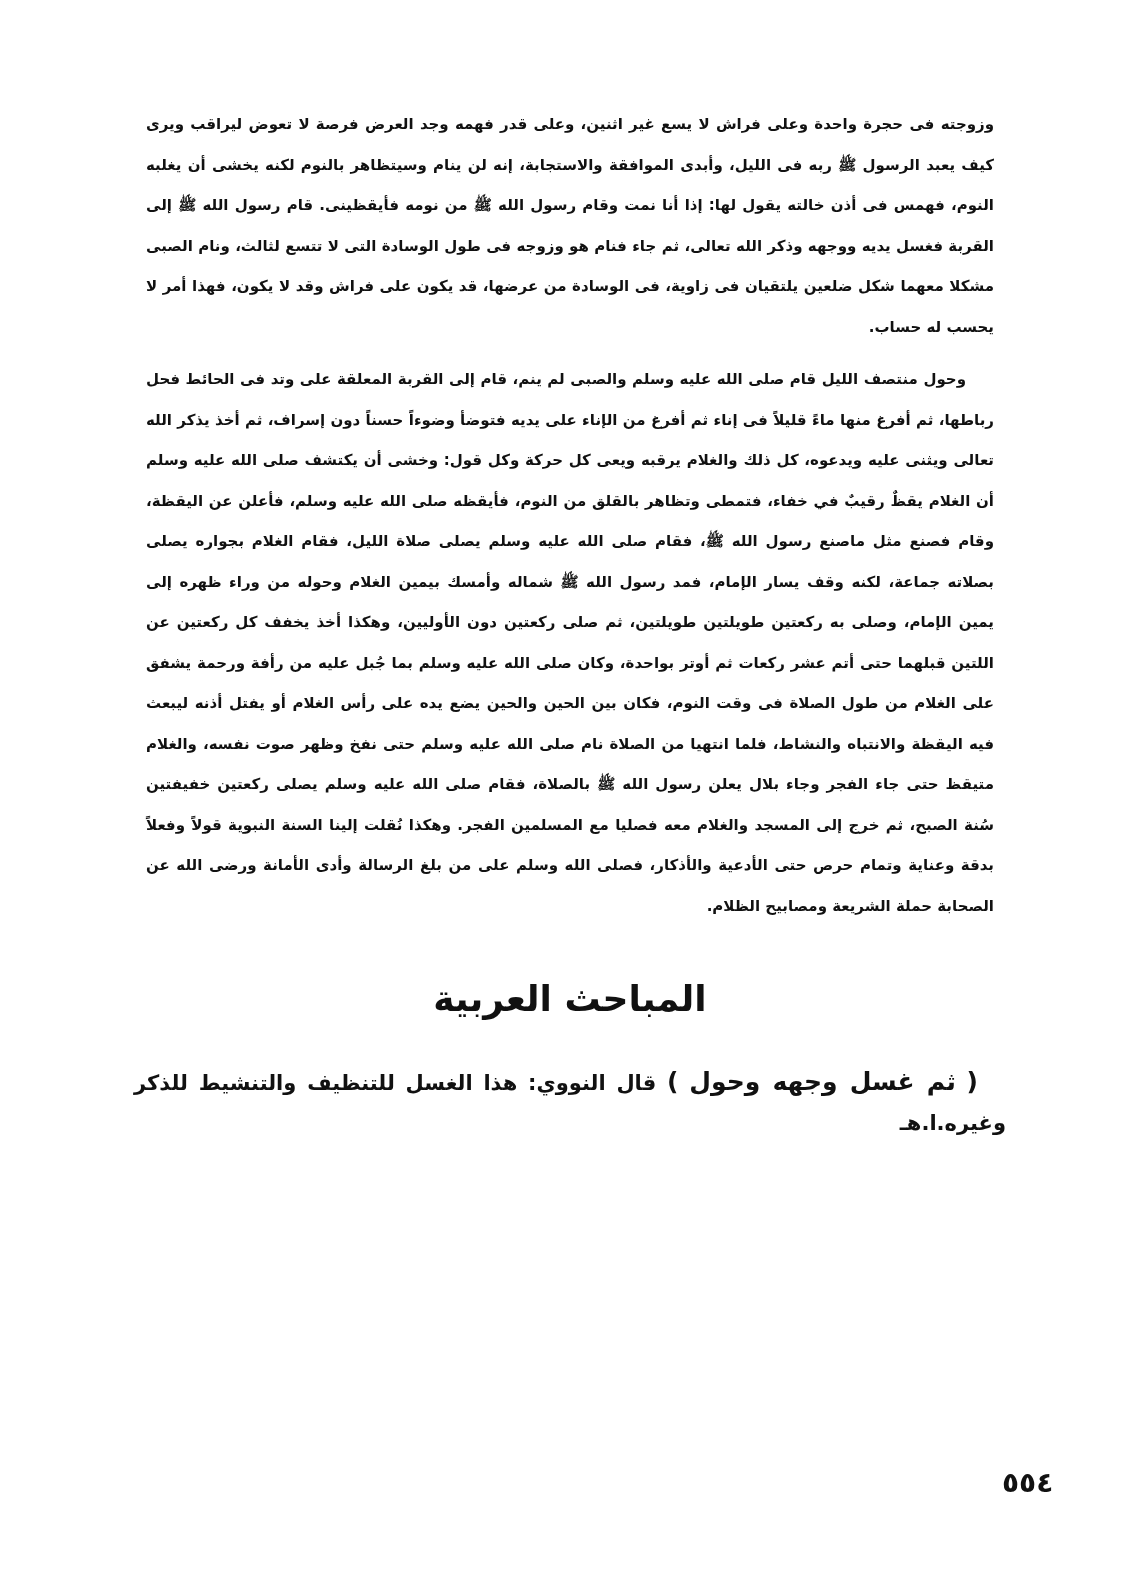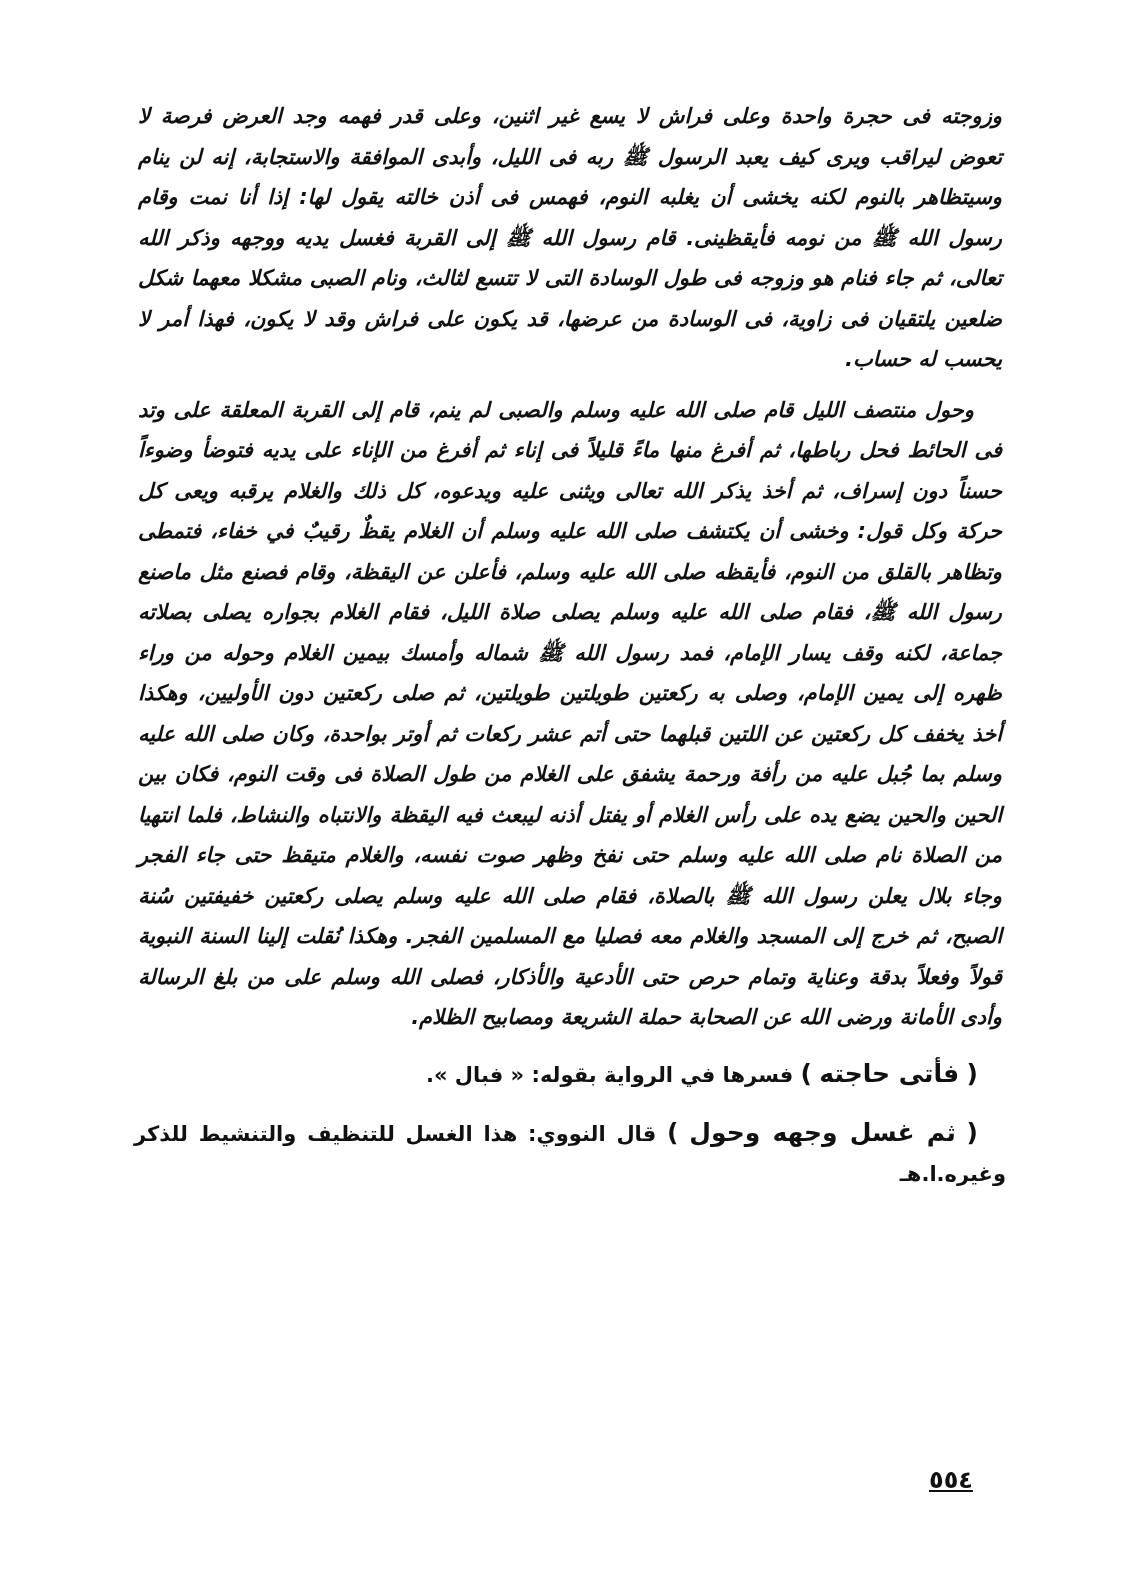--- a/index.html
+++ b/index.html
@@ -18,26 +18,25 @@
     .page {
       position: absolute;
       left: 134px;
       top: 92px;
       width: 872px;
       direction: rtl;
       text-align: justify;
       text-align-last: auto;
     }
     .para {
-      font-size: 21px;
+      font-size: 15px;
       line-height: 40.5px;
-      margin: 4px;
+      margin: 12px;
       font-weight: bold;
       letter-spacing: -0.2px;
-      font-style: italic;
     }
     .para.p1 {
       text-indent: 0;
     }
     .para.p2 {
       margin-top: 10px;
       text-indent: 28px;
     }
     .section-title {
       text-align: center;
@@ -58,43 +57,37 @@
     }
     .gloss .paren {
       font-size: 25px;
       font-weight: bold;
     }
     .gloss.g1 { text-indent: 28px; }
     .gloss.g2 { text-indent: 28px; margin-top: 16px; }
     .gloss.g3 { text-indent: 28px; margin-top: 18px; }
     .page-number {
       position: absolute;
-      left: 929px;
+      left: 1002px;
       top: 1466px;
-      font-size: 24px;
+      font-size: 28px;
       font-weight: bold;
       direction: rtl;
-      text-decoration: underline;
     }
   </style>
 </head>
 <body>
 
 <div class="page">
   <p class="para p1">وزوجته فى حجرة واحدة وعلى فراش لا يسع غير اثنين، وعلى قدر فهمه وجد العرض فرصة لا تعوض ليراقب ويرى كيف يعبد الرسول ﷺ ربه فى الليل، وأبدى الموافقة والاستجابة، إنه لن ينام وسيتظاهر بالنوم لكنه يخشى أن يغلبه النوم، فهمس فى أذن خالته يقول لها: إذا أنا نمت وقام رسول الله ﷺ من نومه فأيقظينى. قام رسول الله ﷺ إلى القربة فغسل يديه ووجهه وذكر الله تعالى، ثم جاء فنام هو وزوجه فى طول الوسادة التى لا تتسع لثالث، ونام الصبى مشكلا معهما شكل ضلعين يلتقيان فى زاوية، فى الوسادة من عرضها، قد يكون على فراش وقد لا يكون، فهذا أمر لا يحسب له حساب.</p>
   <p class="para p2">وحول منتصف الليل قام صلى الله عليه وسلم والصبى لم ينم، قام إلى القربة المعلقة على وتد فى الحائط فحل رباطها، ثم أفرغ منها ماءً قليلاً فى إناء ثم أفرغ من الإناء على يديه فتوضأ وضوءاً حسناً دون إسراف، ثم أخذ يذكر الله تعالى ويثنى عليه ويدعوه، كل ذلك والغلام يرقبه ويعى كل حركة وكل قول: وخشى أن يكتشف صلى الله عليه وسلم أن الغلام يقظٌ رقيبٌ في خفاء، فتمطى وتظاهر بالقلق من النوم، فأيقظه صلى الله عليه وسلم، فأعلن عن اليقظة، وقام فصنع مثل ماصنع رسول الله ﷺ، فقام صلى الله عليه وسلم يصلى صلاة الليل، فقام الغلام بجواره يصلى بصلاته جماعة، لكنه وقف يسار الإمام، فمد رسول الله ﷺ شماله وأمسك بيمين الغلام وحوله من وراء ظهره إلى يمين الإمام، وصلى به ركعتين طويلتين طويلتين، ثم صلى ركعتين دون الأوليين، وهكذا أخذ يخفف كل ركعتين عن اللتين قبلهما حتى أتم عشر ركعات ثم أوتر بواحدة، وكان صلى الله عليه وسلم بما جُبل عليه من رأفة ورحمة يشفق على الغلام من طول الصلاة فى وقت النوم، فكان بين الحين والحين يضع يده على رأس الغلام أو يفتل أذنه ليبعث فيه اليقظة والانتباه والنشاط، فلما انتهيا من الصلاة نام صلى الله عليه وسلم حتى نفخ وظهر صوت نفسه، والغلام متيقظ حتى جاء الفجر وجاء بلال يعلن رسول الله ﷺ بالصلاة، فقام صلى الله عليه وسلم يصلى ركعتين خفيفتين سُنة الصبح، ثم خرج إلى المسجد والغلام معه فصليا مع المسلمين الفجر. وهكذا نُقلت إلينا السنة النبوية قولاً وفعلاً بدقة وعناية وتمام حرص حتى الأدعية والأذكار، فصلى الله وسلم على من بلغ الرسالة وأدى الأمانة ورضى الله عن الصحابة حملة الشريعة ومصابيح الظلام.</p>
 
+  <h2 class="section-title">المباحث العربية</h2>
 
 
-  <p class="gloss g2">
-    <span class="paren">(</span>
-    <span class="term">فأتى حاجته</span>
-    <span class="paren">)</span>
-    <span>فسرها في الرواية بقوله: « فبال ».</span>
-  </p>
 
   <p class="gloss g3">
     <span class="paren">(</span>
     <span class="term">ثم غسل وجهه وحول</span>
     <span class="paren">)</span>
     <span>قال النووي: هذا الغسل للتنظيف والتنشيط للذكر وغيره.ا.هـ</span>
   </p>
 
 </div>
 

